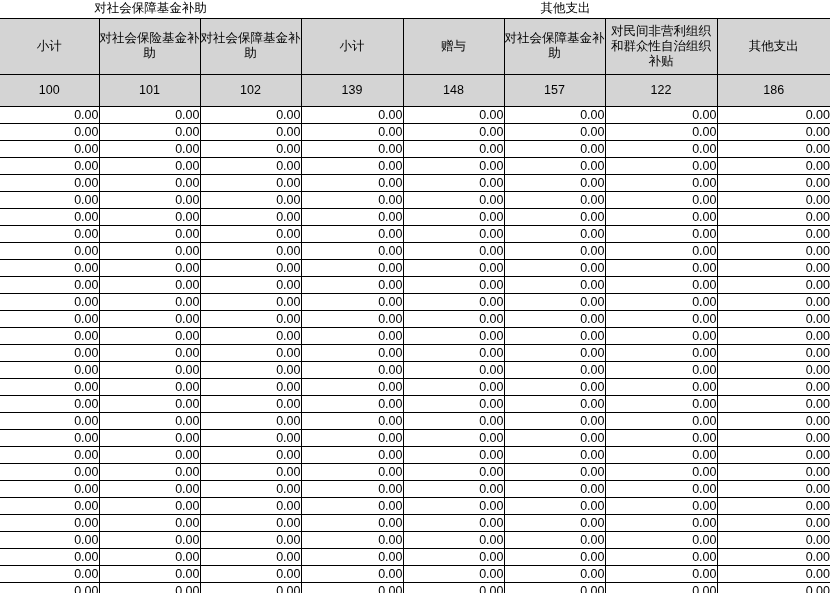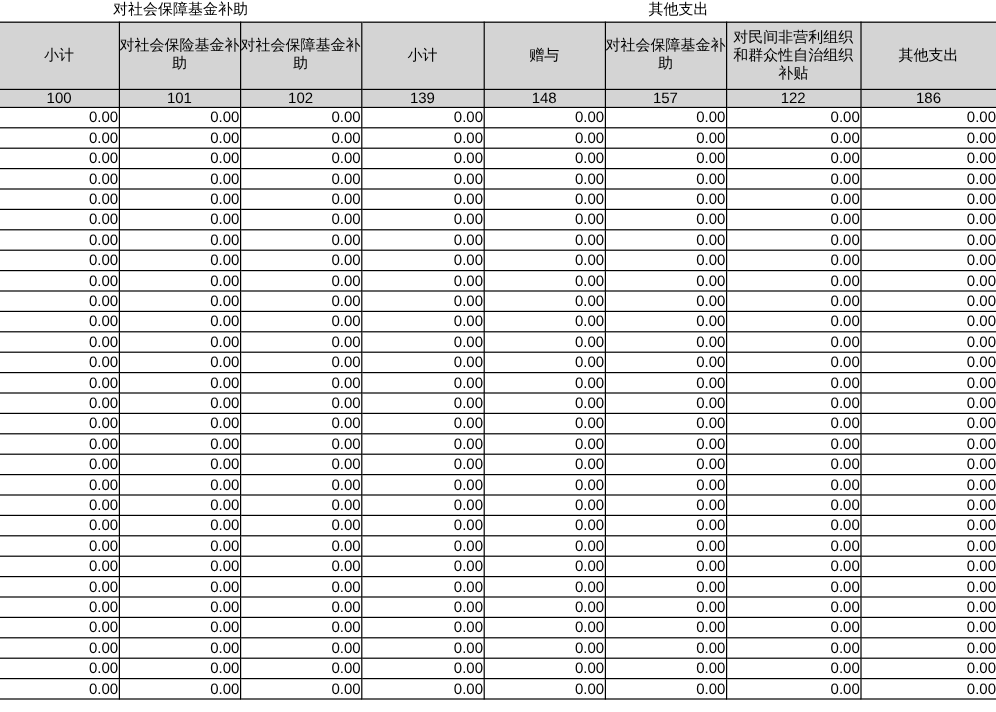--- a/index.html
+++ b/index.html
@@ -46,21 +46,21 @@
     height: 56px;
     font-size: 12.5px;
     line-height: 15px;
     padding: 0 1px;
     word-break: break-all;
   }
   
   .code {
     background: #d4d4d4;
     text-align: center;
-    height: 15px;
+    height: 32px;
     font-size: 12.5px;
     font-family: "Liberation Sans", sans-serif;
   }
   
   .val {
     background: #ffffff;
     text-align: right;
     height: 17px;
     font-size: 12.5px;
     padding-right: 4px;

